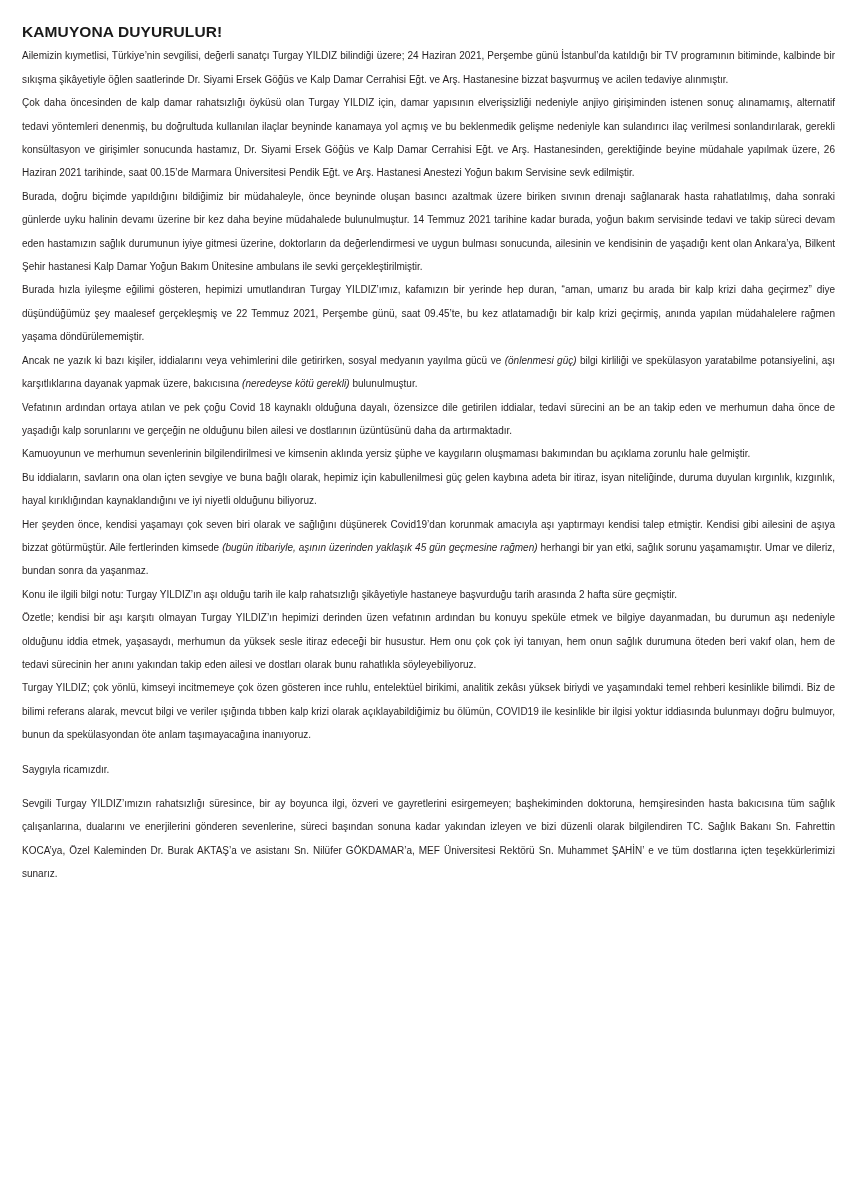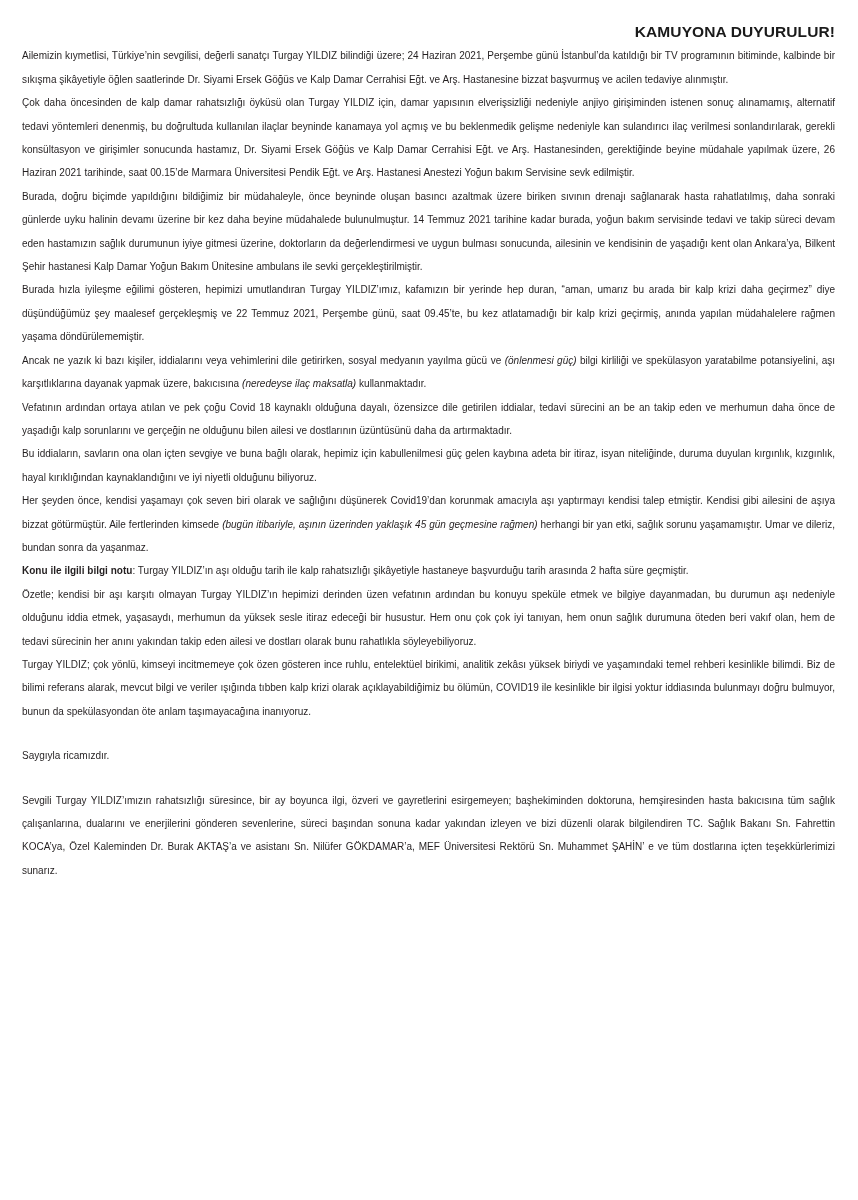--- a/index.html
+++ b/index.html
@@ -21,60 +21,61 @@
     padding: 20px 23px 6px 22px;
     background: #ffffff;
     position: relative;
   }
   .doc-title {
     font-size: 15.5px;
     font-weight: bold;
     line-height: 23.4px;
     letter-spacing: 0.1px;
     margin: 0 0 1px 0;
-    text-align: right;
+    text-align: left;
     color: #1a1a1a;
   }
   p.para {
     font-size: 10px;
     line-height: 23.4px;
     margin: 0;
     text-align: justify;
     text-justify: inter-word;
     color: #231f20;
     hyphens: none;
     word-spacing: 0.1px;
   }
   p.para.spaced-before {
-    margin-top: 21px;
+    margin-top: 11px;
   }
-  .b { font-weight: bold; }
+  .b { font-weight: normal; }
   .i { font-style: italic; }
 </style>
 </head>
 <body>
 
 <div class="page">
 
   <h1 class="doc-title">KAMUYONA DUYURULUR!</h1>
 
   <p class="para">Ailemizin kıymetlisi, Türkiye’nin sevgilisi, değerli sanatçı Turgay YILDIZ bilindiği üzere; 24 Haziran 2021, Perşembe günü İstanbul’da katıldığı bir TV programının bitiminde, kalbinde bir sıkışma şikâyetiyle öğlen saatlerinde Dr. Siyami Ersek Göğüs ve Kalp Damar Cerrahisi Eğt. ve Arş. Hastanesine bizzat başvurmuş ve acilen tedaviye alınmıştır.</p>
 
   <p class="para">Çok daha öncesinden de kalp damar rahatsızlığı öyküsü olan Turgay YILDIZ için, damar yapısının elverişsizliği nedeniyle anjiyo girişiminden istenen sonuç alınamamış, alternatif tedavi yöntemleri denenmiş, bu doğrultuda kullanılan ilaçlar beyninde kanamaya yol açmış ve bu beklenmedik gelişme nedeniyle kan sulandırıcı ilaç verilmesi sonlandırılarak, gerekli konsültasyon ve girişimler sonucunda hastamız, Dr. Siyami Ersek Göğüs ve Kalp Damar Cerrahisi Eğt. ve Arş. Hastanesinden, gerektiğinde beyine müdahale yapılmak üzere, 26 Haziran 2021 tarihinde, saat 00.15’de Marmara Üniversitesi Pendik Eğt. ve Arş. Hastanesi Anestezi Yoğun bakım Servisine sevk edilmiştir.</p>
 
   <p class="para">Burada, doğru biçimde yapıldığını bildiğimiz bir müdahaleyle, önce beyninde oluşan basıncı azaltmak üzere biriken sıvının drenajı sağlanarak hasta rahatlatılmış, daha sonraki günlerde uyku halinin devamı üzerine bir kez daha beyine müdahalede bulunulmuştur. 14 Temmuz 2021 tarihine kadar burada, yoğun bakım servisinde tedavi ve takip süreci devam eden hastamızın sağlık durumunun iyiye gitmesi üzerine, doktorların da değerlendirmesi ve uygun bulması sonucunda, ailesinin ve kendisinin de yaşadığı kent olan Ankara’ya, Bilkent Şehir hastanesi Kalp Damar Yoğun Bakım Ünitesine ambulans ile sevki gerçekleştirilmiştir.</p>
 
   <p class="para">Burada hızla iyileşme eğilimi gösteren, hepimizi umutlandıran Turgay YILDIZ’ımız, kafamızın bir yerinde hep duran, “aman, umarız bu arada bir kalp krizi daha geçirmez” diye düşündüğümüz şey maalesef gerçekleşmiş ve 22 Temmuz 2021, Perşembe günü, saat 09.45’te, bu kez atlatamadığı bir kalp krizi geçirmiş, anında yapılan müdahalelere rağmen yaşama döndürülememiştir.</p>
 
   <p class="para">
-    <span>Ancak ne yazık ki bazı kişiler, iddialarını veya vehimlerini dile getirirken, sosyal medyanın yayılma gücü ve </span><span class="i">(önlenmesi güç)</span><span> bilgi kirliliği ve spekülasyon yaratabilme potansiyelini, aşı karşıtlıklarına dayanak yapmak üzere, bakıcısına </span><span class="i">(neredeyse ilaç maksatla)</span><span> kullanmaktadır.</span>
+    <span>Ancak ne yazık ki bazı kişiler, iddialarını veya vehimlerini dile getirirken, sosyal medyanın yayılma gücü ve </span><span class="i">(önlenmesi güç)</span><span> bilgi kirliliği ve spekülasyon yaratabilme potansiyelini, aşı karşıtlıklarına dayanak yapmak üzere, bakıcısına </span><span class="i">(neredeyse kötü gerekli)</span><span> bulunulmuştur.</span>
   </p>
 
   <p class="para">Vefatının ardından ortaya atılan ve pek çoğu Covid 18 kaynaklı olduğuna dayalı, özensizce dile getirilen iddialar, tedavi sürecini an be an takip eden ve merhumun daha önce de yaşadığı kalp sorunlarını ve gerçeğin ne olduğunu bilen ailesi ve dostlarının üzüntüsünü daha da artırmaktadır.</p>
 
+  <p class="para">Kamuoyunun ve merhumun sevenlerinin bilgilendirilmesi ve kimsenin aklında yersiz şüphe ve kaygıların oluşmaması bakımından bu açıklama zorunlu hale gelmiştir.</p>
 
   <p class="para">Bu iddiaların, savların ona olan içten sevgiye ve buna bağlı olarak, hepimiz için kabullenilmesi güç gelen kaybına adeta bir itiraz, isyan niteliğinde, duruma duyulan kırgınlık, kızgınlık, hayal kırıklığından kaynaklandığını ve iyi niyetli olduğunu biliyoruz.</p>
 
   <p class="para">
     <span>Her şeyden önce, kendisi yaşamayı çok seven biri olarak ve sağlığını düşünerek Covid19’dan korunmak amacıyla aşı yaptırmayı kendisi talep etmiştir. Kendisi gibi ailesini de aşıya bizzat götürmüştür. Aile fertlerinden kimsede </span><span class="i">(bugün itibariyle, aşının üzerinden yaklaşık 45 gün geçmesine rağmen)</span><span> herhangi bir yan etki, sağlık sorunu yaşamamıştır. Umar ve dileriz, bundan sonra da yaşanmaz.</span>
   </p>
 
   <p class="para">
     <span class="b">Konu ile ilgili bilgi notu</span><span>: Turgay YILDIZ’ın aşı olduğu tarih ile kalp rahatsızlığı şikâyetiyle hastaneye başvurduğu tarih arasında 2 hafta süre geçmiştir.</span>
   </p>

